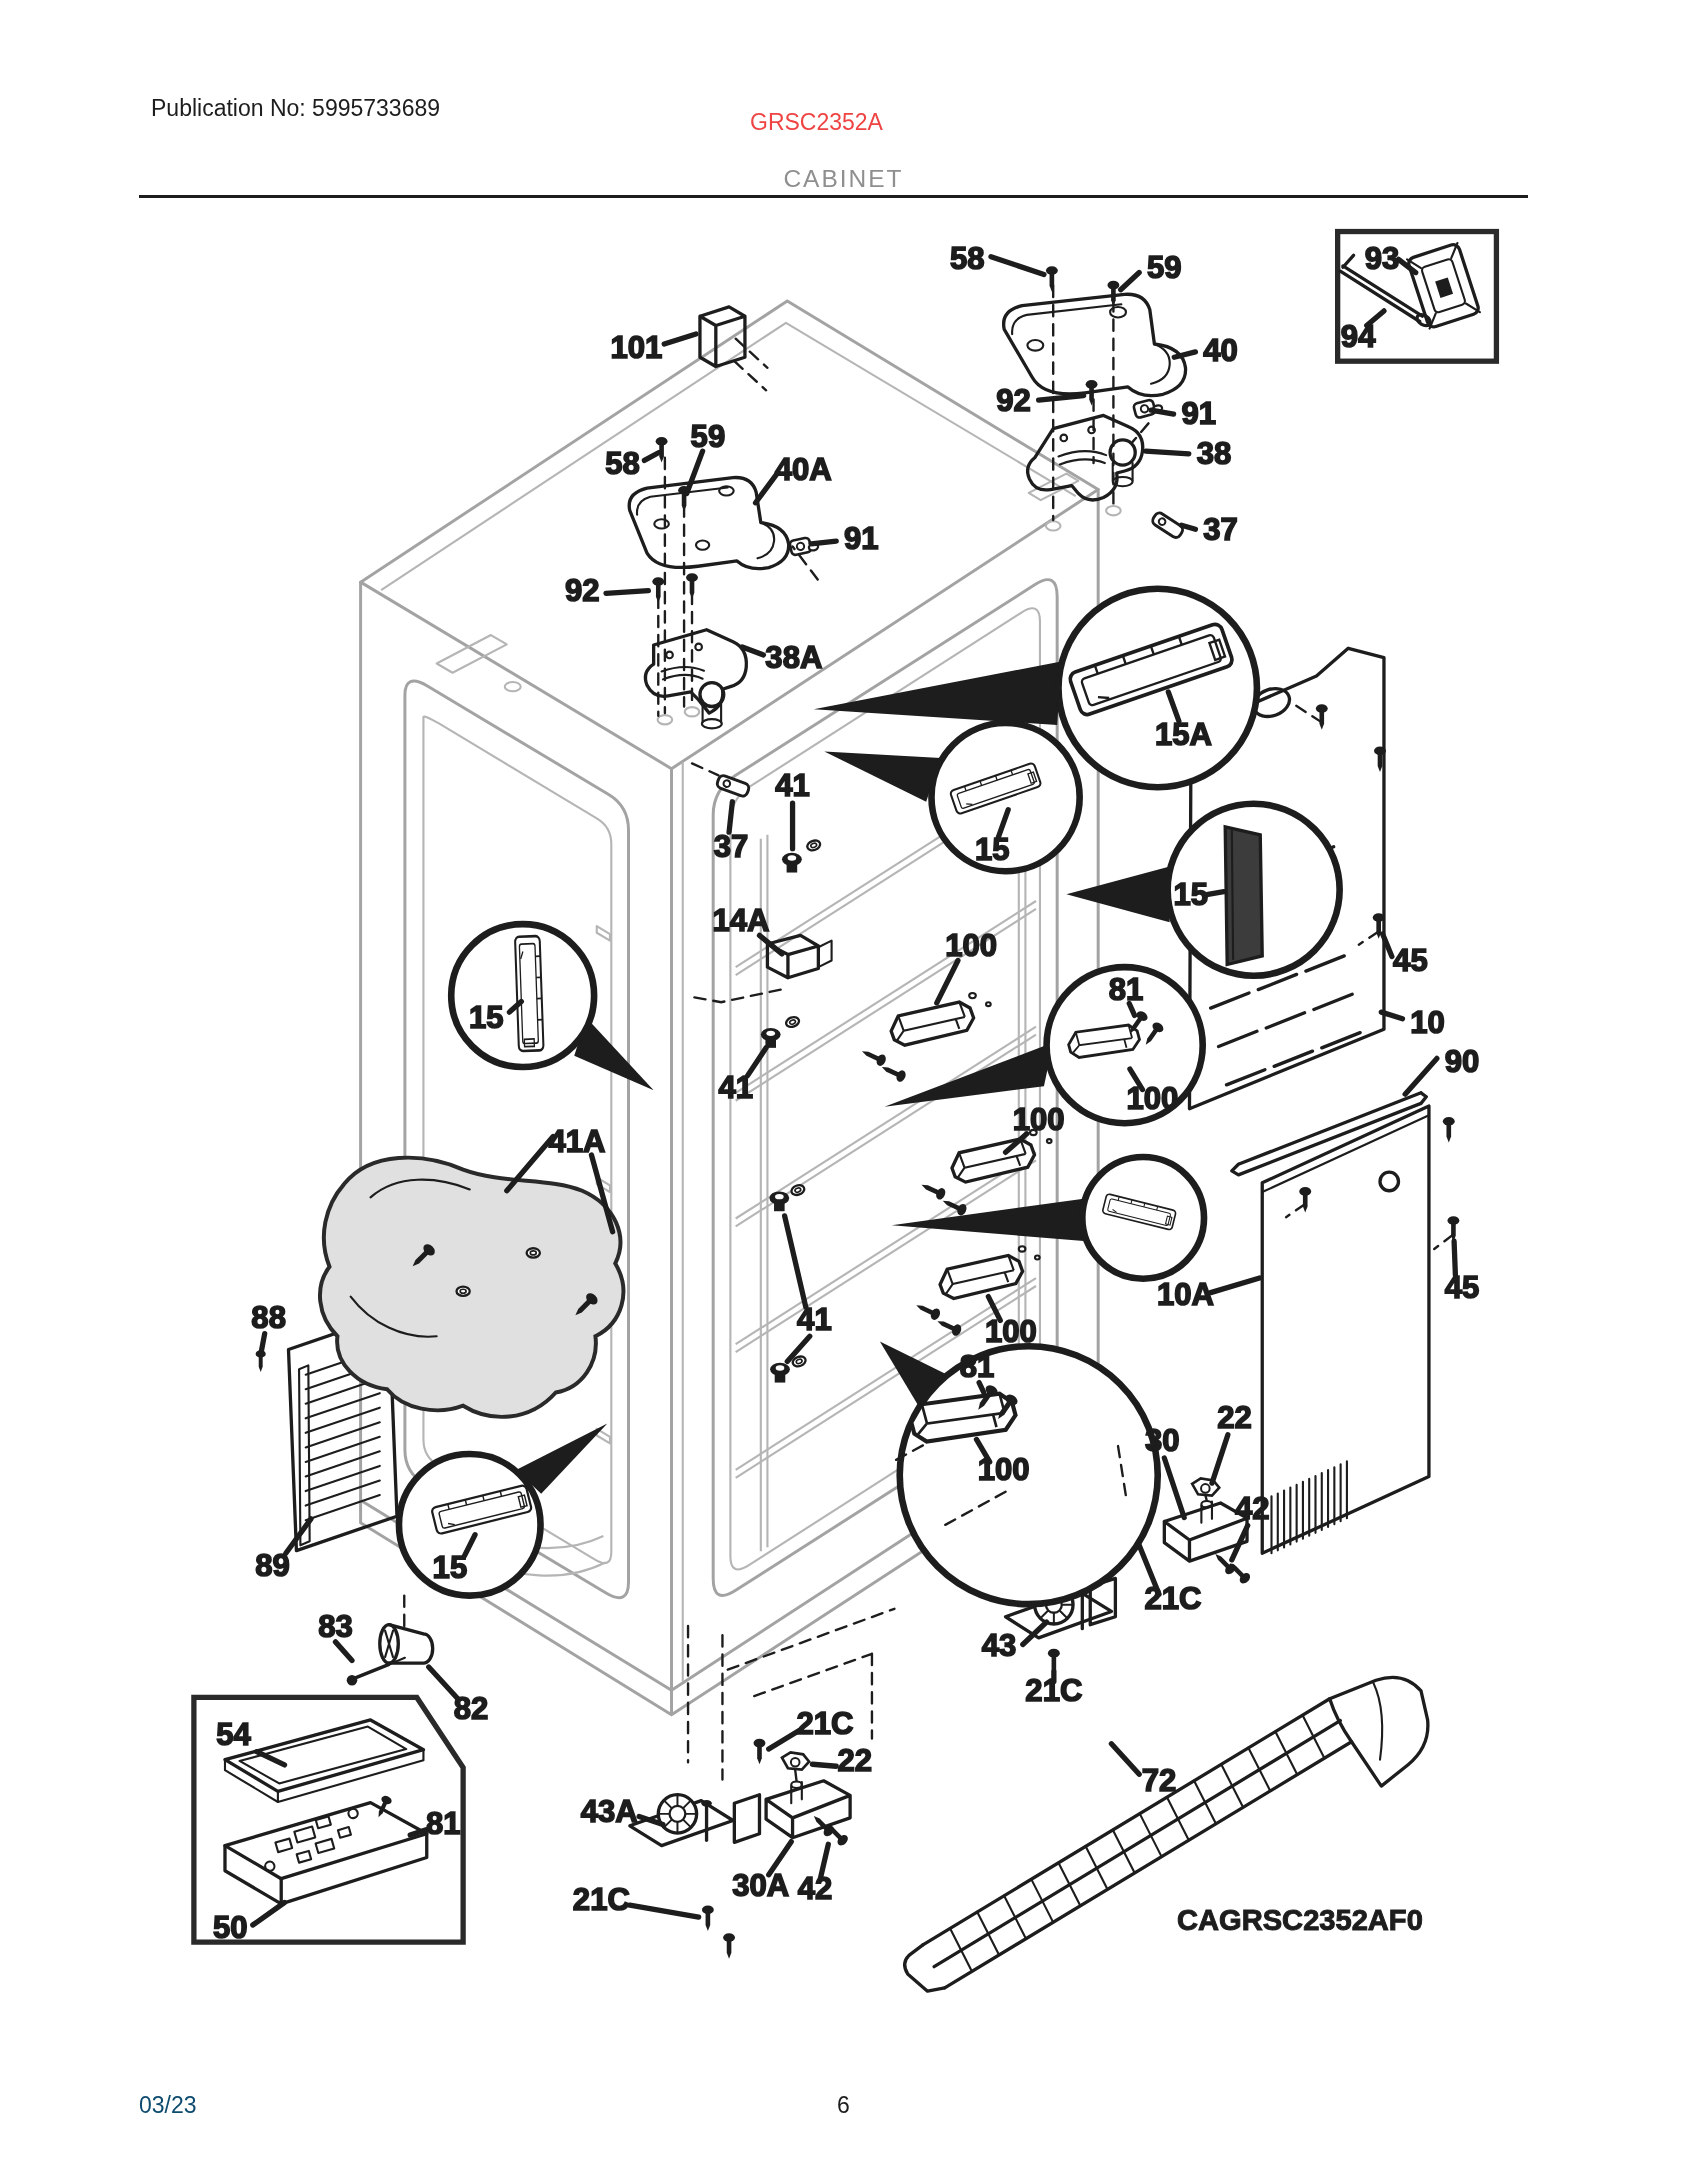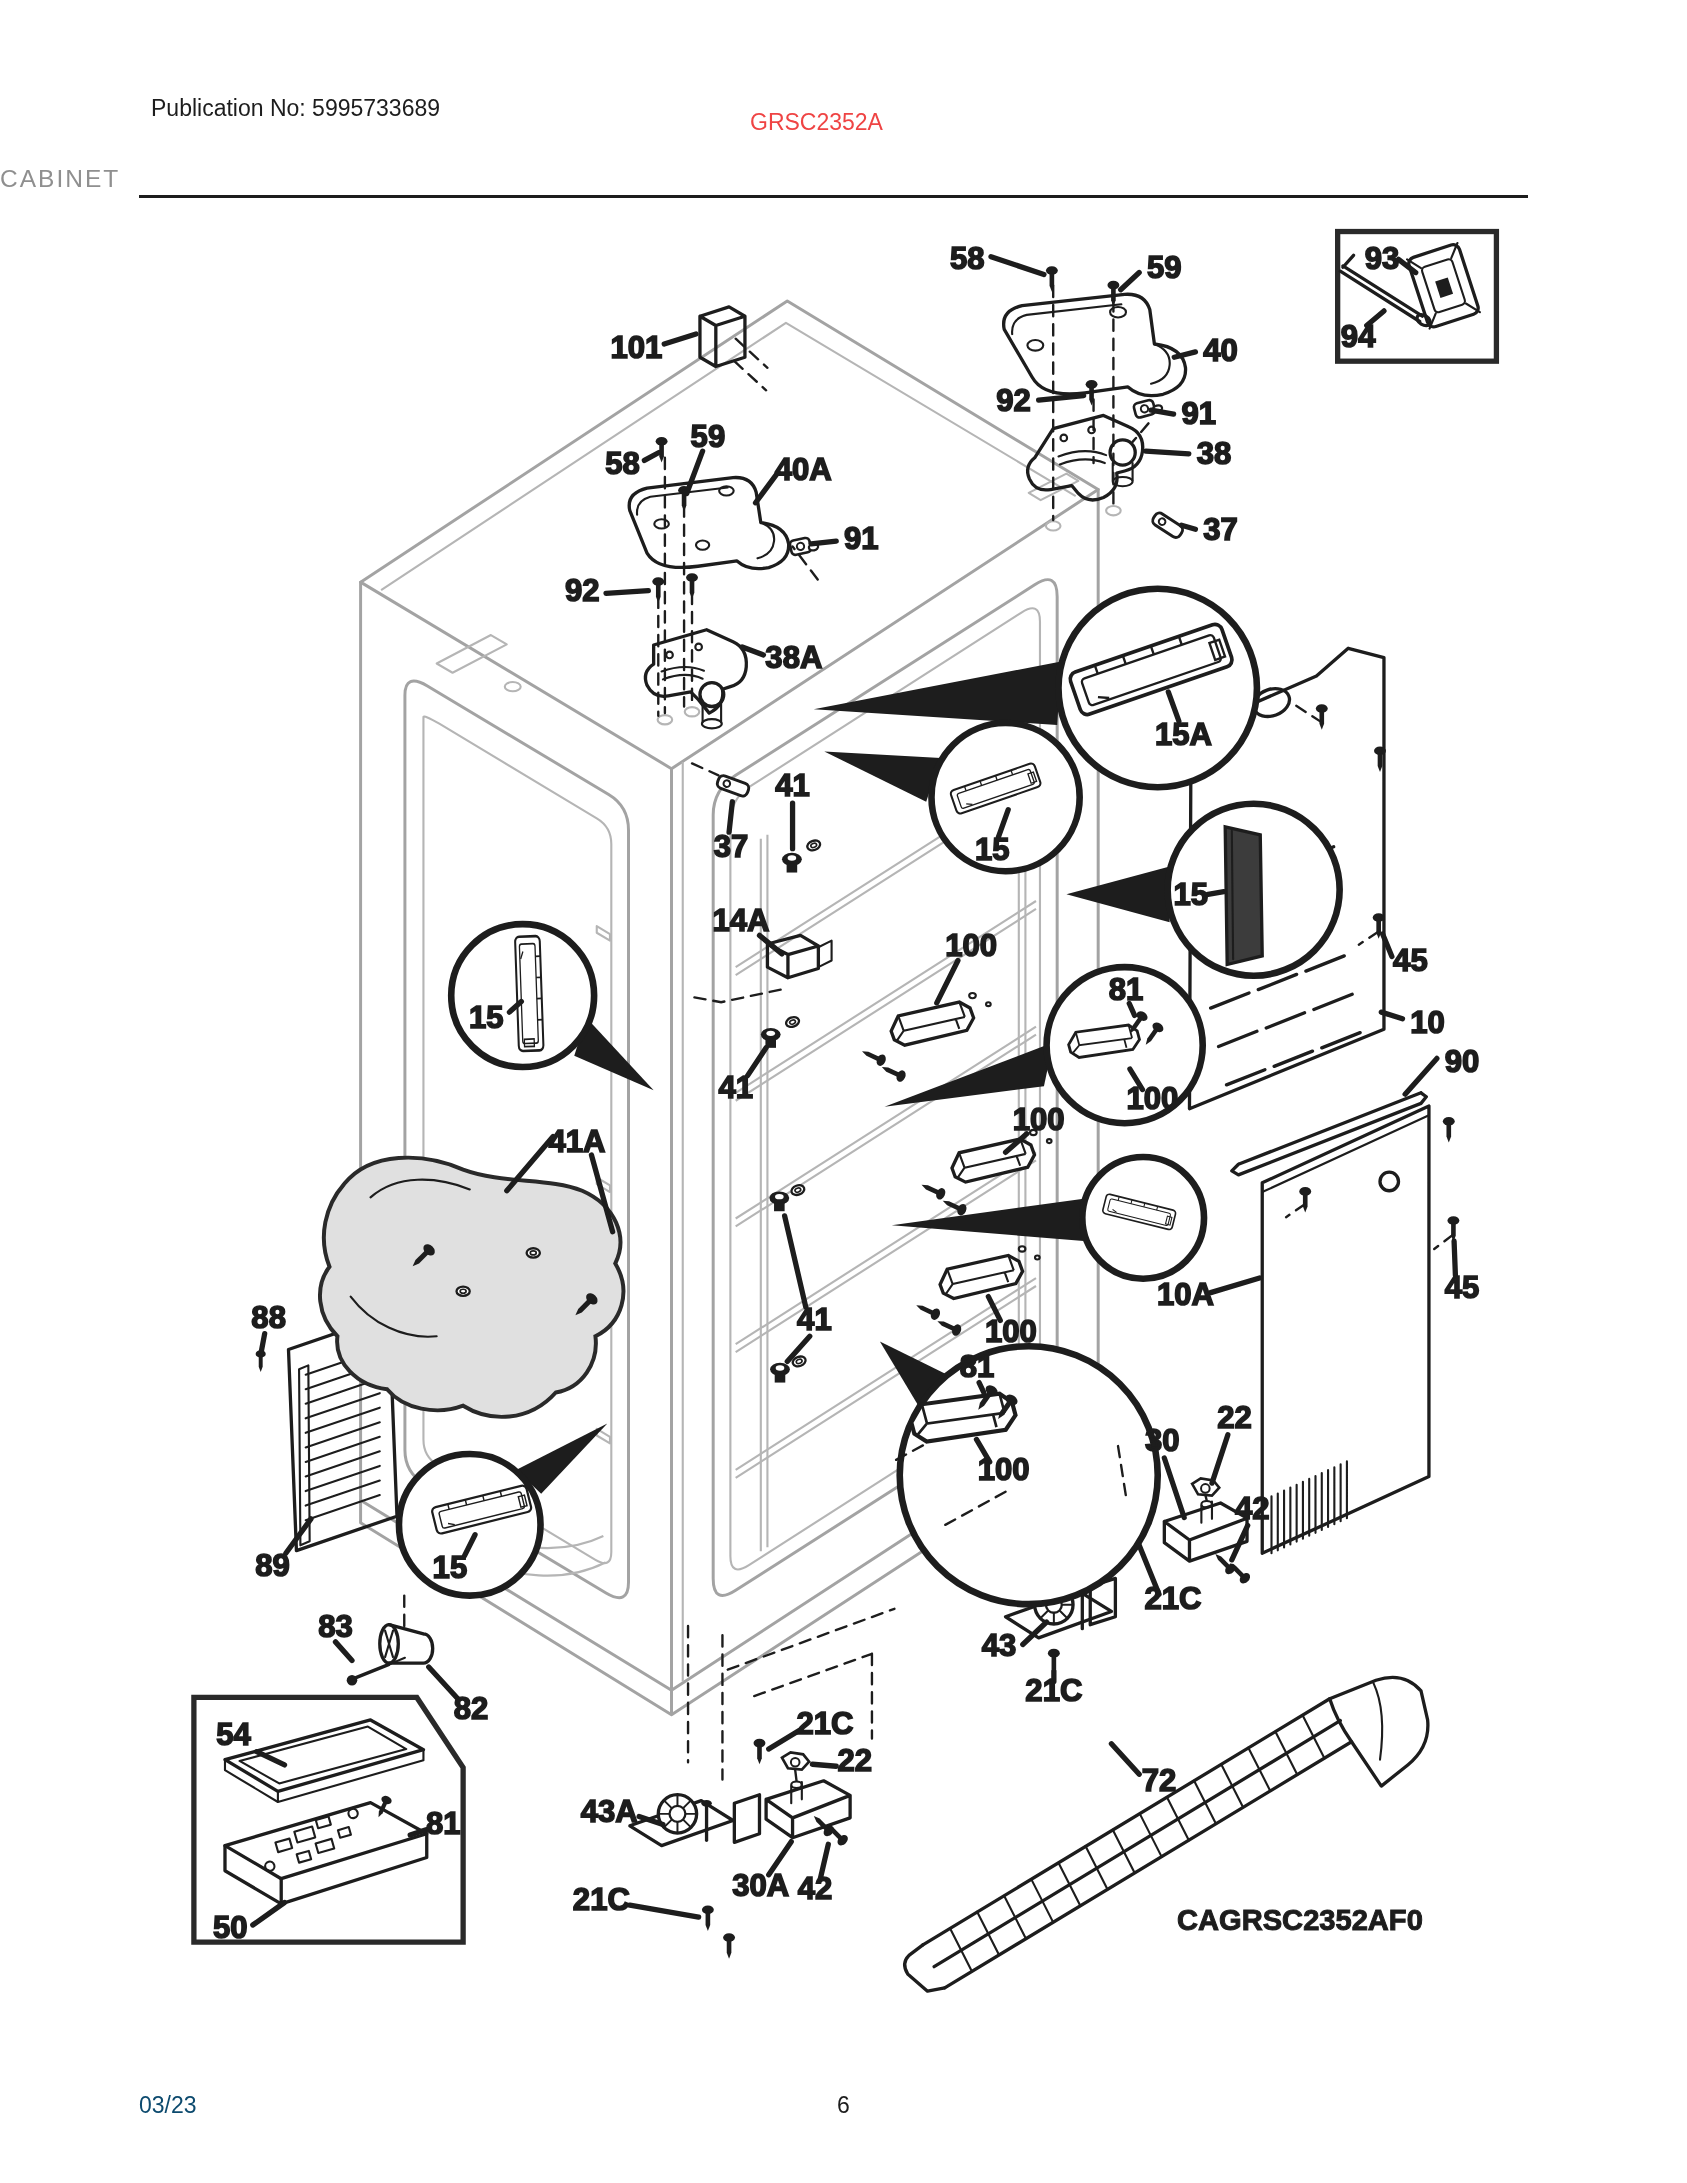--- a/index.html
+++ b/index.html
@@ -1,20 +1,20 @@
 <!DOCTYPE html>
 <html style="font-size:10.6px"><head>
 <meta charset="utf-8">
 <style>
   html,body{margin:0;padding:0;background:#ffffff;}
   .page{position:relative;width:1687px;height:2183px;background:#fff;
         font-family:"Liberation Sans",sans-serif;overflow:hidden;}
   .hdr-pub{position:absolute;left:151px;top:95px;font-size:23px;color:#1d1d1d;}
   .hdr-model{position:absolute;left:750px;top:109px;font-size:23px;color:#ef4444;}
-  .sec-title{position:absolute;left:0;top:165px;width:1687px;
+  .sec-title{position:absolute;left:0;top:165px;width:1687px;text-align:center;
              font-size:24.5px;letter-spacing:2px;color:#8f8f8f;}
   .rule{position:absolute;left:139px;top:195px;width:1389px;height:2.6px;background:#1d1d1d;}
   .ftr-date{position:absolute;left:139px;top:2092px;font-size:23px;color:#0c4a6e;}
   .ftr-page{position:absolute;left:0;top:2092px;width:1687px;text-align:center;font-size:23px;color:#1d1d1d;}
   svg.diagram{position:absolute;left:0;top:0;}
   svg .callout{font-family:"Liberation Sans",sans-serif;font-size:47px;font-weight:bold;
                fill:#1d1d1d;stroke:#1d1d1d;stroke-width:2.4px;text-anchor:middle;}
   svg .leader{stroke:#1d1d1d;stroke-width:8;stroke-linecap:round;}
   svg .code{font-family:"Liberation Sans",sans-serif;font-size:44px;font-weight:bold;
             fill:#1d1d1d;stroke:#1d1d1d;stroke-width:1.5px;text-anchor:middle;}

